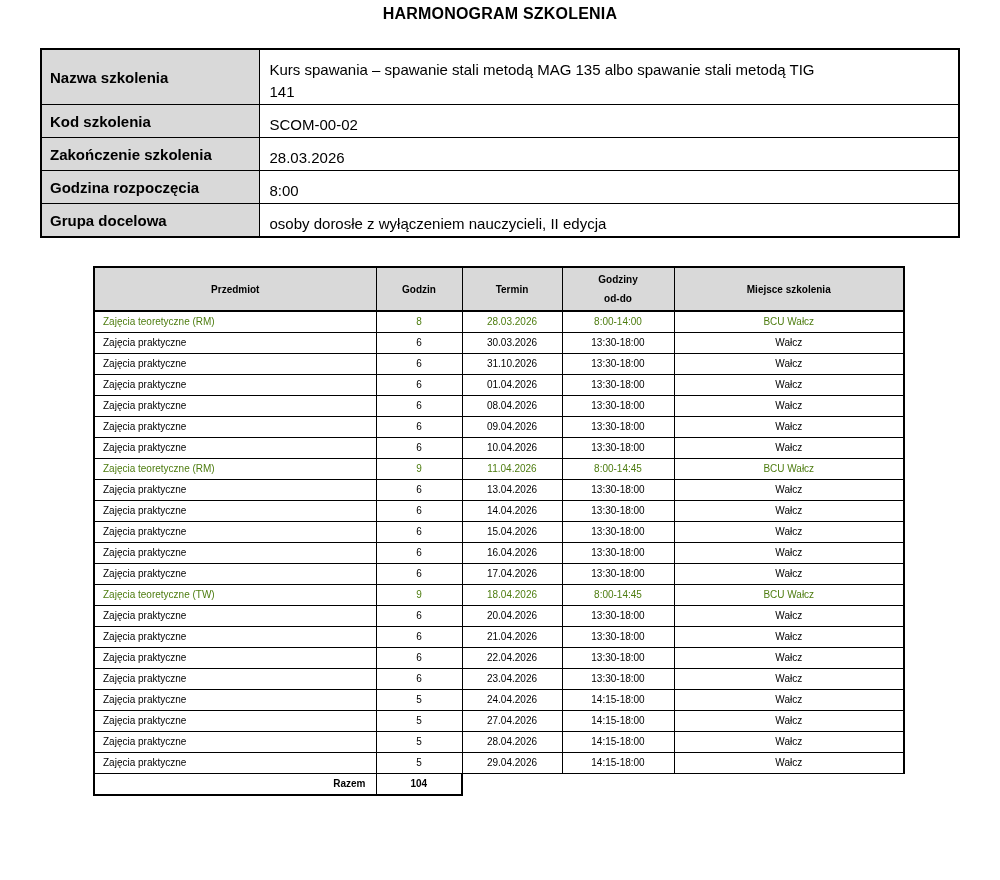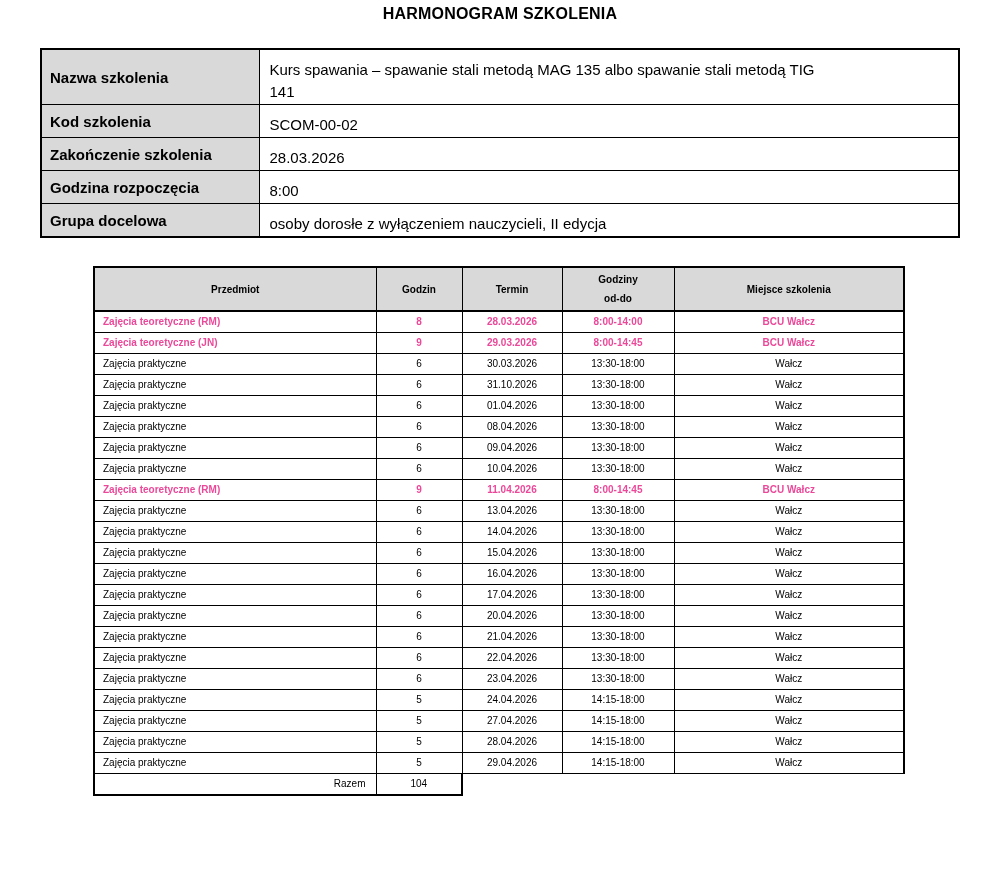--- a/index.html
+++ b/index.html
@@ -81,24 +81,24 @@
     border-bottom-width: 2px;
     white-space: pre-line;
     line-height: 19px;
   }
   .schedule-table td { height: 21px; line-height: 20px; }
   .schedule-table td.c-przedmiot {
     text-align: left;
     padding-left: 8px;
   }
   .schedule-table tr.hl td {
-    color: #ec4899;
-    font-weight: bold;
-  }
-  .schedule-table tfoot td { border-bottom-width: 2px; font-weight: normal; margin-left: 47px; }
+    color: #4d7c0f;
+    font-weight: normal;
+  }
+  .schedule-table tfoot td { border-bottom-width: 2px; font-weight: bold; margin-left: 47px; }
   .schedule-table td.razem-label {
     text-align: right;
     padding-right: 10px;
     border-left-width: 2px;
   }
   .schedule-table td.razem-value { border-right-width: 2px; }
   .schedule-table td.noborder { border: none; background: #ffffff; }
 </style>
 </head>
 <body>
@@ -158,27 +158,20 @@
     </thead>
     <tbody id="schedule-body">
   <tr class="hl">
     <td class="c-przedmiot">Zajęcia teoretyczne (RM)</td>
     <td class="c-godzin">8</td>
     <td class="c-termin">28.03.2026</td>
     <td class="c-godziny">8:00-14:00</td>
     <td class="c-miejsce">BCU Wałcz</td>
   </tr>
 
-  <tr class="hl">
-    <td class="c-przedmiot">Zajęcia teoretyczne (JN)</td>
-    <td class="c-godzin">9</td>
-    <td class="c-termin">29.03.2026</td>
-    <td class="c-godziny">8:00-14:45</td>
-    <td class="c-miejsce">BCU Wałcz</td>
-  </tr>
 
   <tr>
     <td class="c-przedmiot">Zajęcia praktyczne</td>
     <td class="c-godzin">6</td>
     <td class="c-termin">30.03.2026</td>
     <td class="c-godziny">13:30-18:00</td>
     <td class="c-miejsce">Wałcz</td>
   </tr>
 
   <tr>
@@ -262,20 +255,27 @@
   </tr>
 
   <tr>
     <td class="c-przedmiot">Zajęcia praktyczne</td>
     <td class="c-godzin">6</td>
     <td class="c-termin">17.04.2026</td>
     <td class="c-godziny">13:30-18:00</td>
     <td class="c-miejsce">Wałcz</td>
   </tr>
 
+  <tr class="hl">
+    <td class="c-przedmiot">Zajęcia teoretyczne (TW)</td>
+    <td class="c-godzin">9</td>
+    <td class="c-termin">18.04.2026</td>
+    <td class="c-godziny">8:00-14:45</td>
+    <td class="c-miejsce">BCU Wałcz</td>
+  </tr>
 
   <tr>
     <td class="c-przedmiot">Zajęcia praktyczne</td>
     <td class="c-godzin">6</td>
     <td class="c-termin">20.04.2026</td>
     <td class="c-godziny">13:30-18:00</td>
     <td class="c-miejsce">Wałcz</td>
   </tr>
 
   <tr>

